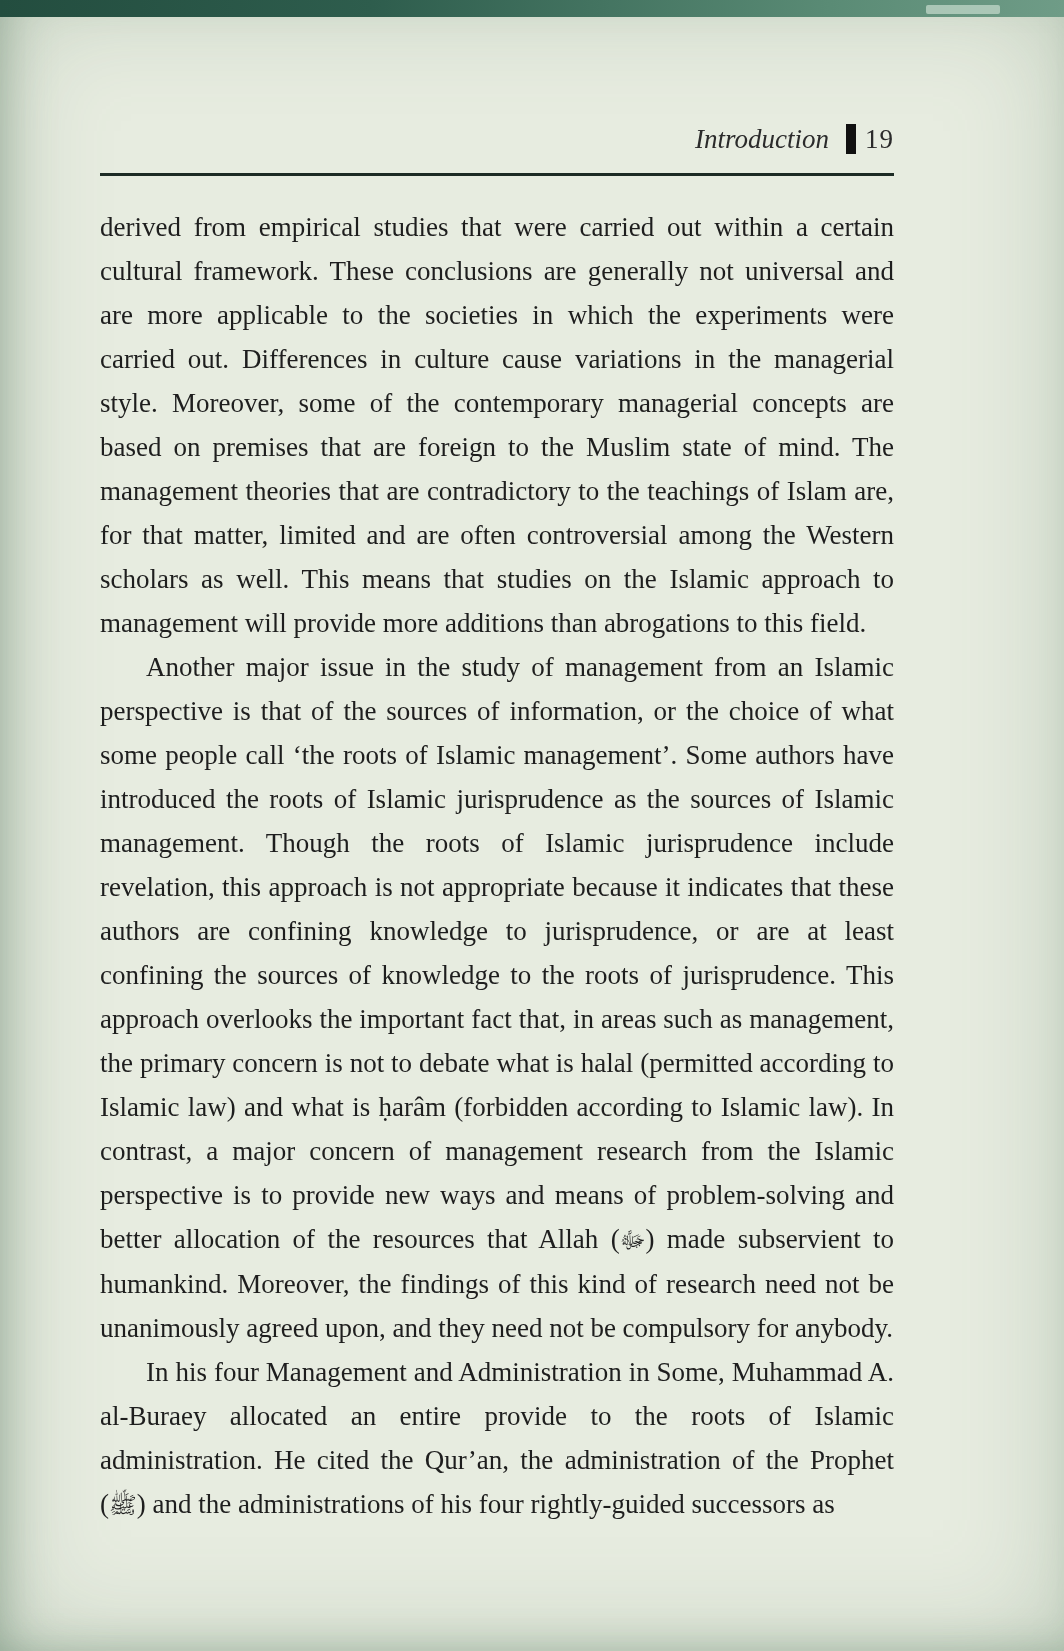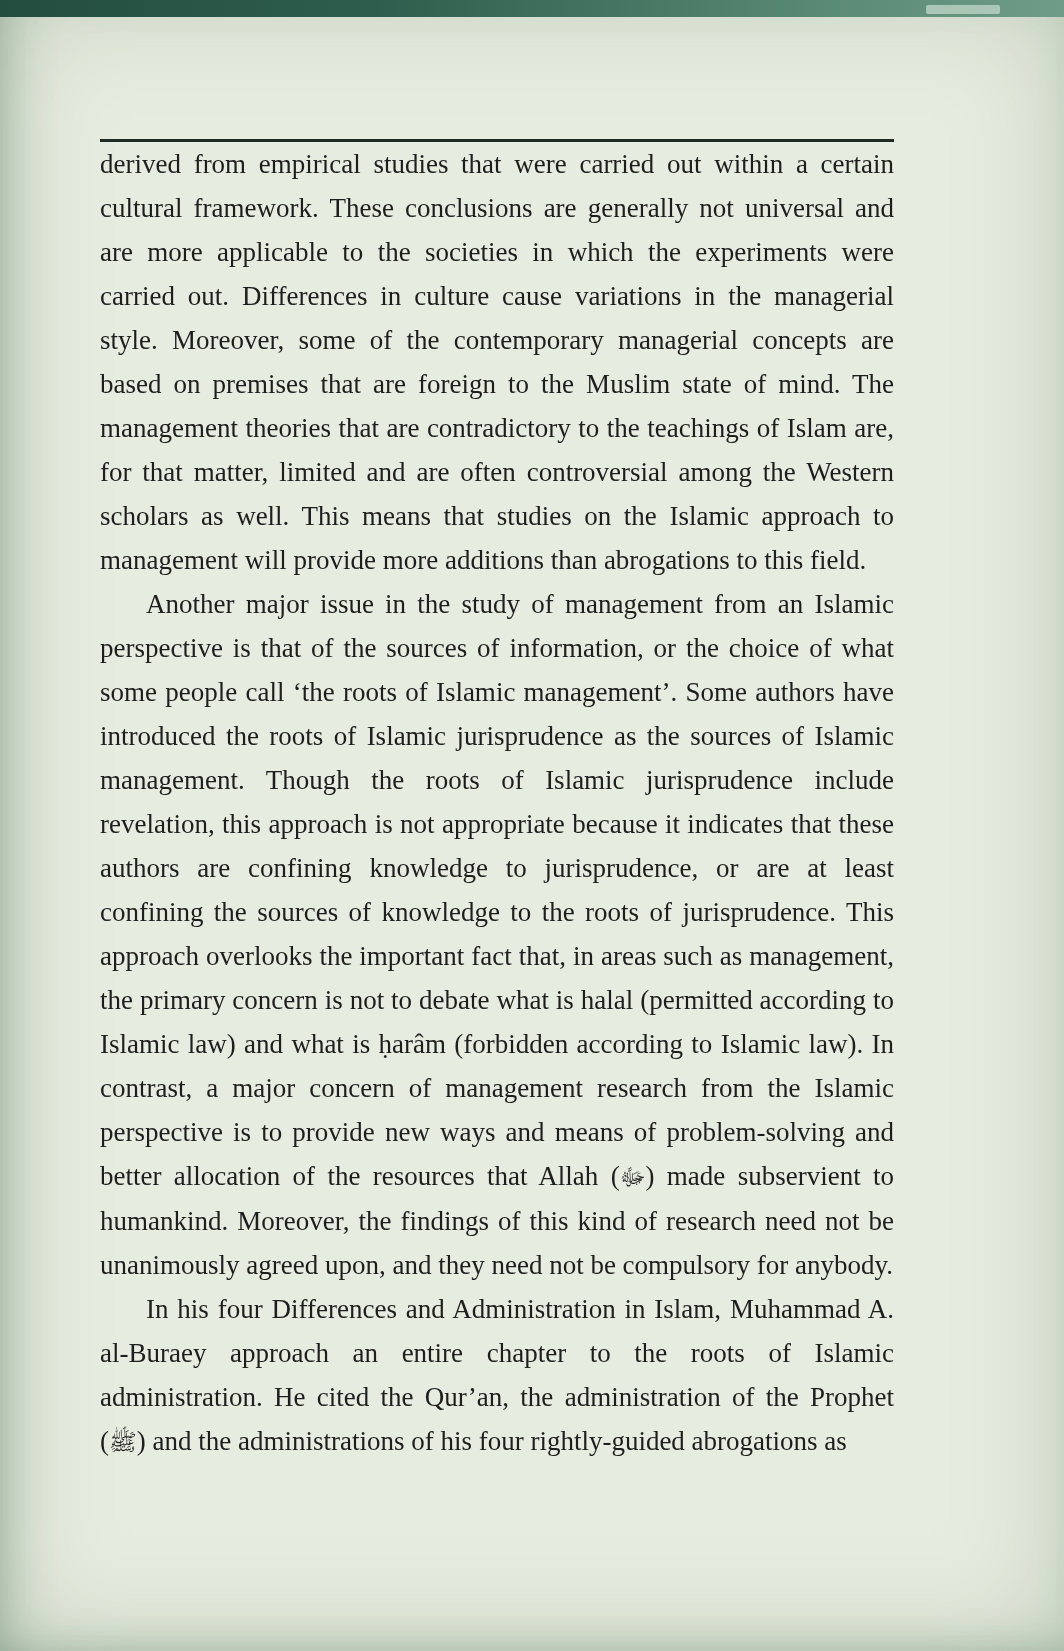--- a/index.html
+++ b/index.html
@@ -46,36 +46,42 @@
   .header-bar{
     display:inline-block;width:10px;height:30px;
     background:#101010;margin:0 9px 0 17px;
   }
   .header-page{letter-spacing:1px;}
   .header-rule{
     margin-top:17px;height:3px;width:100%;
     background:var(--rule-color);
   }
   .content{
+    margin-top:29px;
     font-size:27px;
     line-height:44px;
     text-align:justify;
   }
   p.para{margin:0;}
   p.para.indent{text-indent:46px;}
   .it{}
   .arabic-glyph{font-family:"DejaVu Sans",sans-serif;font-size:.85em;}
 </style>
 </head>
 <body>
 
 <div class="scan">
   <div class="scan-top-edge"></div>
   <div class="scan-top-notch"></div>
   <div class="page-inner">
+    <div class="header-row">
+      <span class="header-title">Introduction</span>
+      <span class="header-bar"></span>
+      <span class="header-page">19</span>
+    </div>
     <div class="header-rule"></div>
     <div class="content">
         <p class="para"><span>derived from empirical studies that were carried out within a certain cultural framework. These conclusions are generally not universal and are more applicable to the societies in which the experiments were carried out. Differences in culture cause variations in the managerial style. Moreover, some of the contemporary managerial concepts are based on premises that are foreign to the Muslim state of mind. The management theories that are contradictory to the teachings of Islam are, for that matter, limited and are often controversial among the Western scholars as well. This means that studies on the Islamic approach to management will provide more additions than abrogations to this field.</span></p>
         <p class="para indent"><span>Another major issue in the study of management from an Islamic perspective is that of the sources of information, or the choice of what some people call ‘the roots of Islamic management’. Some authors have introduced the roots of Islamic jurisprudence as the sources of Islamic management. Though the roots of Islamic jurisprudence include revelation, this approach is not appropriate because it indicates that these authors are confining knowledge to jurisprudence, or are at least confining the sources of knowledge to the roots of jurisprudence. This approach overlooks the important fact that, in areas such as management, the primary concern is not to debate what is halal (permitted according to Islamic law) and what is </span><span class="it">ḥarâm</span><span> (forbidden according to Islamic law). In contrast, a major concern of management research from the Islamic perspective is to provide new ways and means of problem-solving and better allocation of the resources that Allah (</span><span class="arabic-glyph">ﷻ</span><span>) made subservient to humankind. Moreover, the findings of this kind of research need not be unanimously agreed upon, and they need not be compulsory for anybody.</span></p>
-        <p class="para indent"><span>In his four </span><span class="it">Differences and Administration in Islam</span><span>, Muhammad A. al-Buraey approach an entire chapter to the roots of Islamic administration. He cited the Qur’an, the administration of the Prophet (</span><span class="arabic-glyph">ﷺ</span><span>) and the administrations of his four rightly-guided abrogations as</span></p>
+        <p class="para indent"><span>In his four </span><span class="it">Management and Administration in Some</span><span>, Muhammad A. al-Buraey allocated an entire provide to the roots of Islamic administration. He cited the Qur’an, the administration of the Prophet (</span><span class="arabic-glyph">ﷺ</span><span>) and the administrations of his four rightly-guided successors as</span></p>
       </div>
   </div>
 </div>
 
 </body></html>

